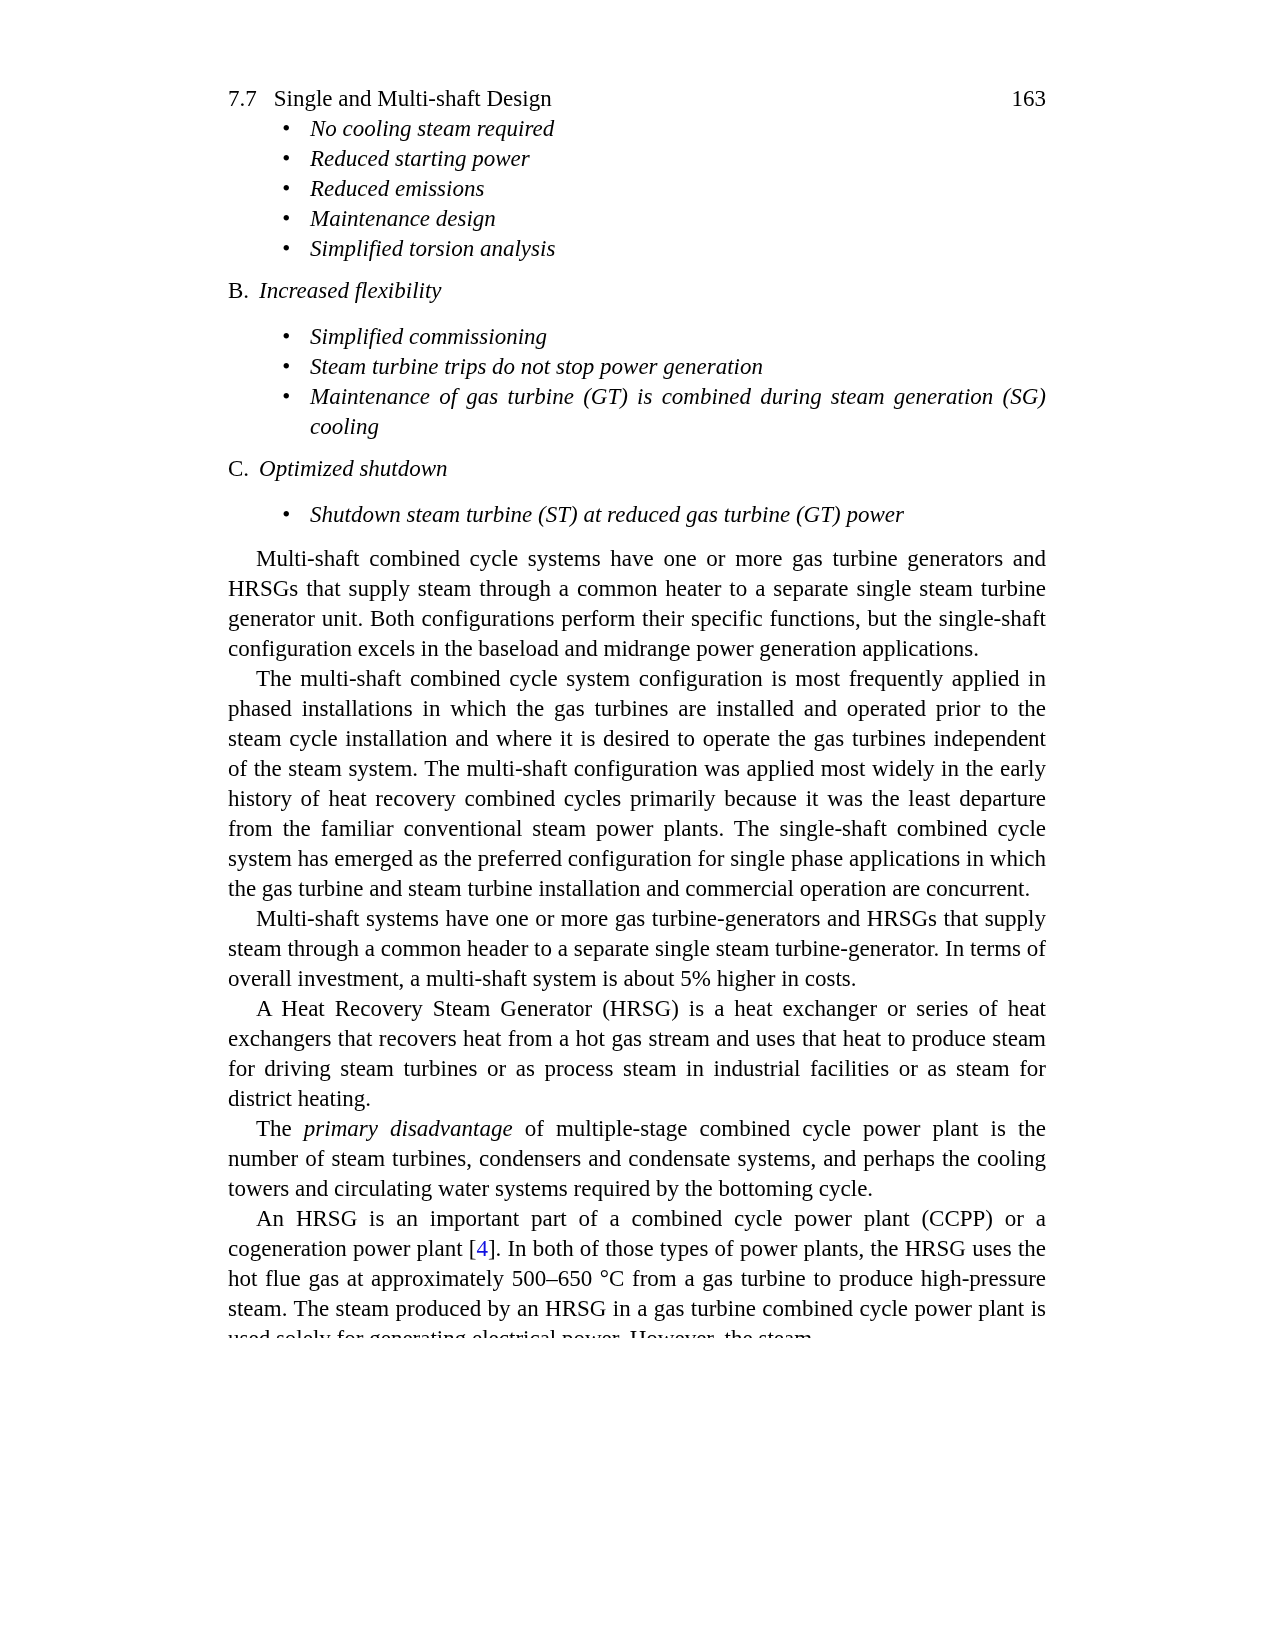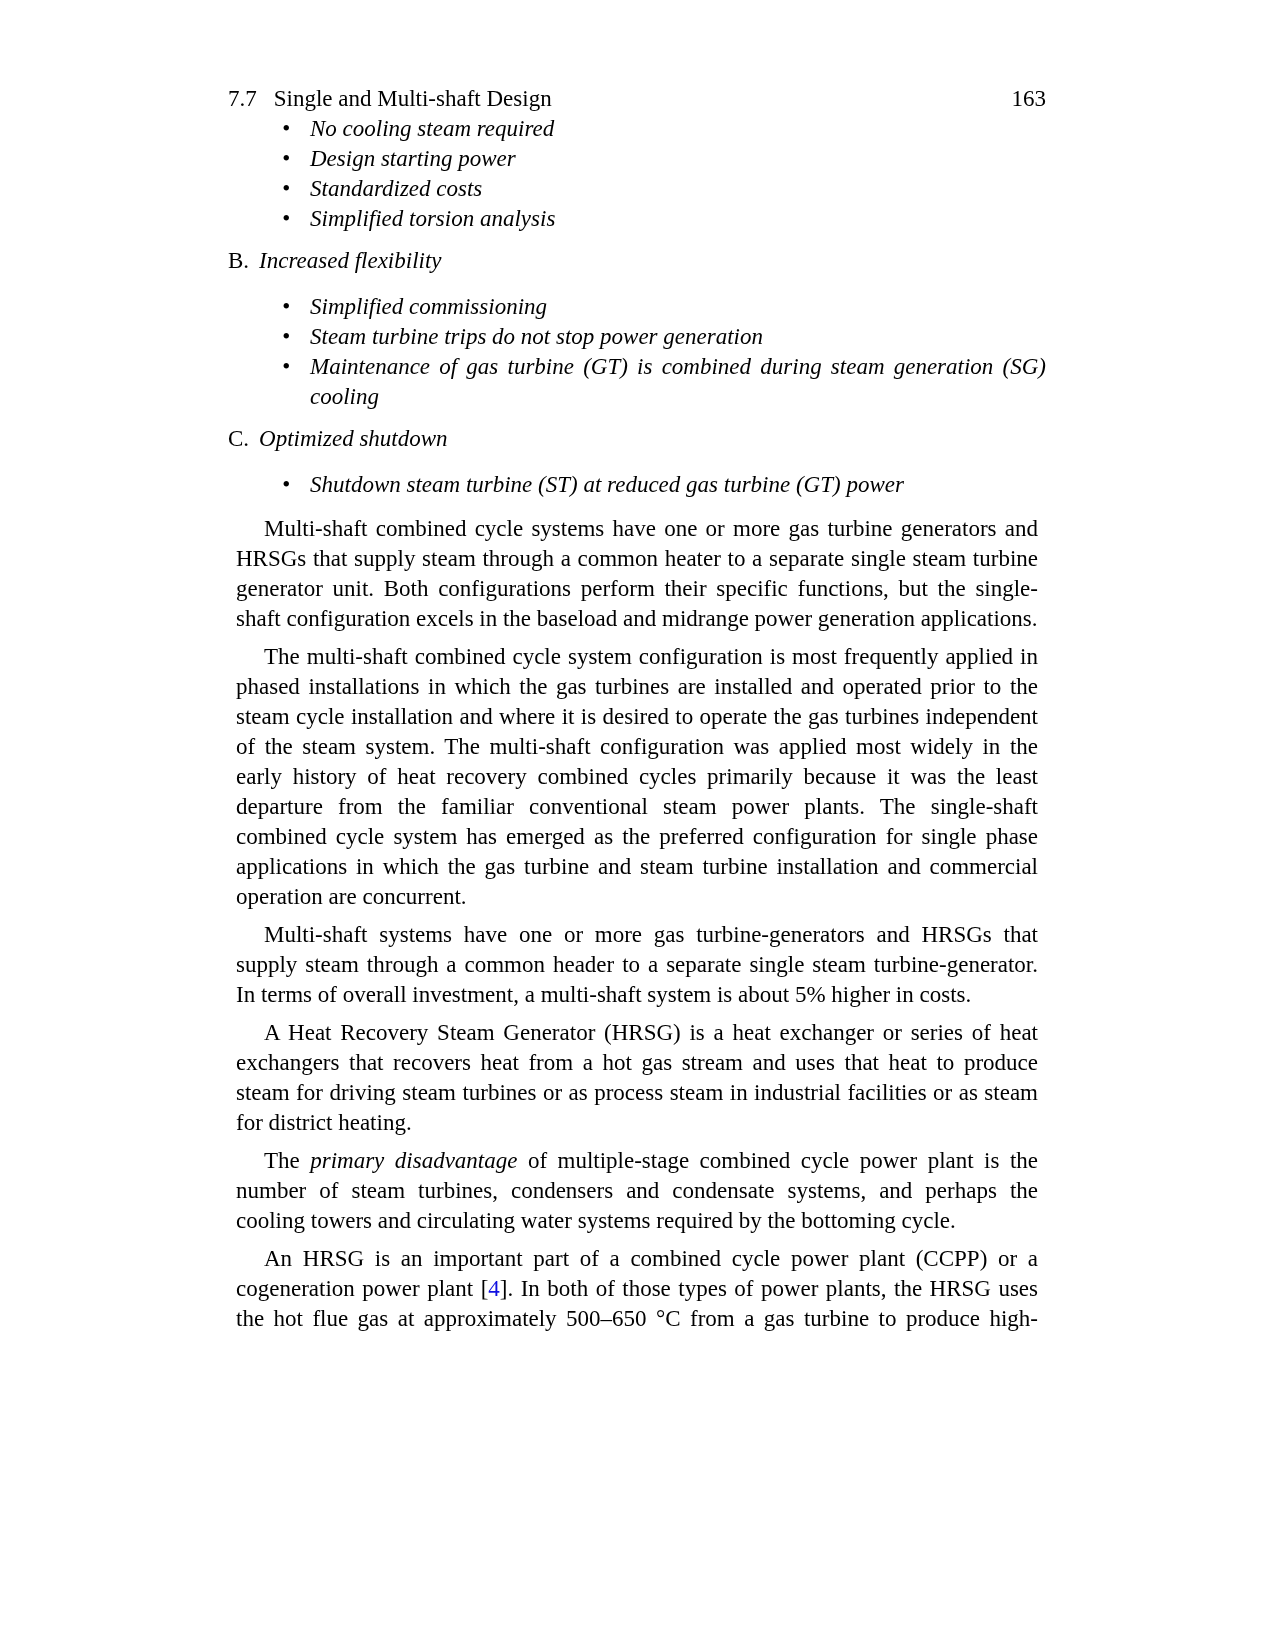--- a/index.html
+++ b/index.html
@@ -57,21 +57,21 @@
     margin-bottom: 16px;
   }
   .subheading .sub-title {
     font-style: italic;
     margin-left: 10px;
   }
   .body-text {
     margin-top: 14px;
   }
   p.para {
-    margin: 8px;
+    margin: 0;
     text-align: justify;
     text-indent: 28px;
   }
   .italic-run {
     font-style: italic;
   }
   .cite-link {
     color: #0f0fe0;
     text-decoration: none;
     cursor: pointer;
@@ -85,22 +85,23 @@
 
     <div class="running-head">
       <div class="head-left">
         <span class="sec-num">7.7</span><span>Single and Multi-shaft Design</span>
       </div>
       <span>163</span>
     </div>
 
     <ul class="bullets list-a">
       <li>No cooling steam required</li>
-      <li>Design starting power</li>
-      <li>Standardized costs</li>
+      <li>Reduced starting power</li>
+      <li>Reduced emissions</li>
+      <li>Maintenance design</li>
       <li>Simplified torsion analysis</li>
     </ul>
 
     <div class="subheading">
       <span class="sub-label">B.</span><span class="sub-title">Increased flexibility</span>
     </div>
 
     <ul class="bullets">
       <li>Simplified commissioning</li>
       <li>Steam turbine trips do not stop power generation</li>

